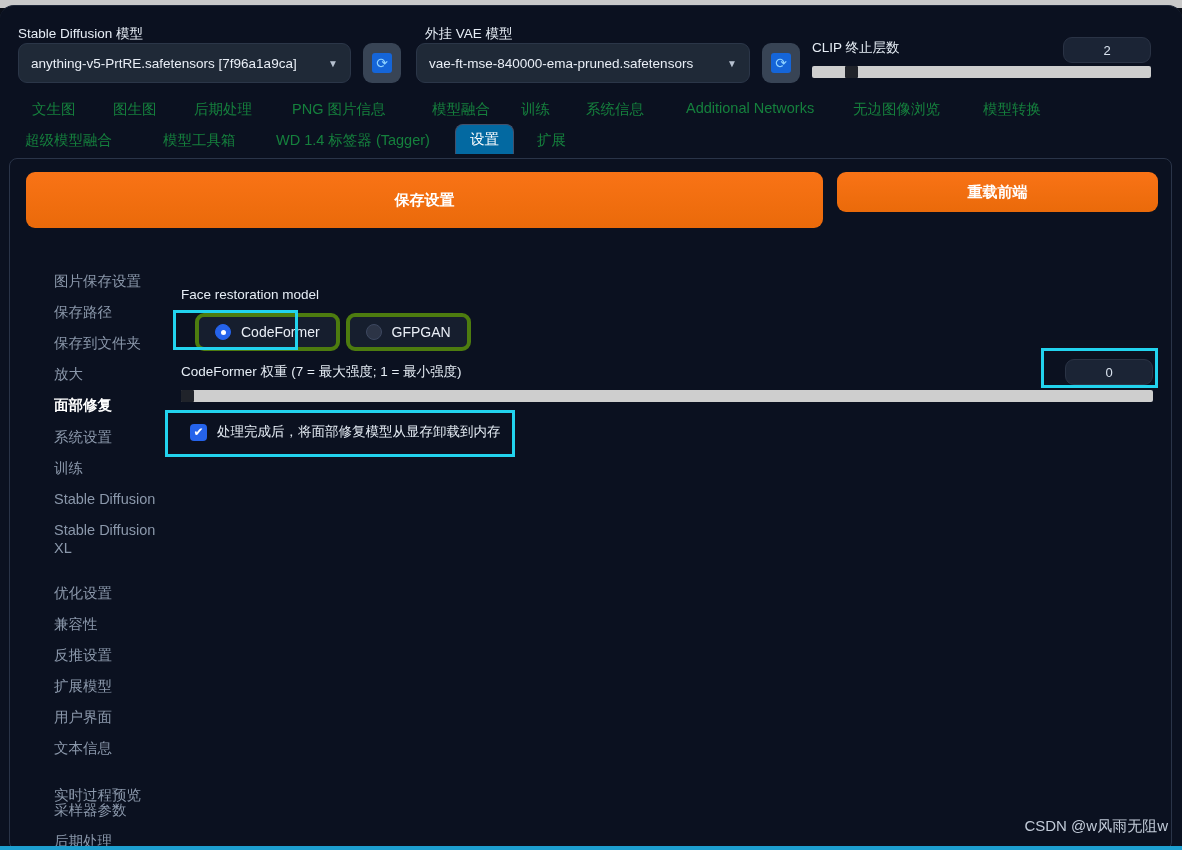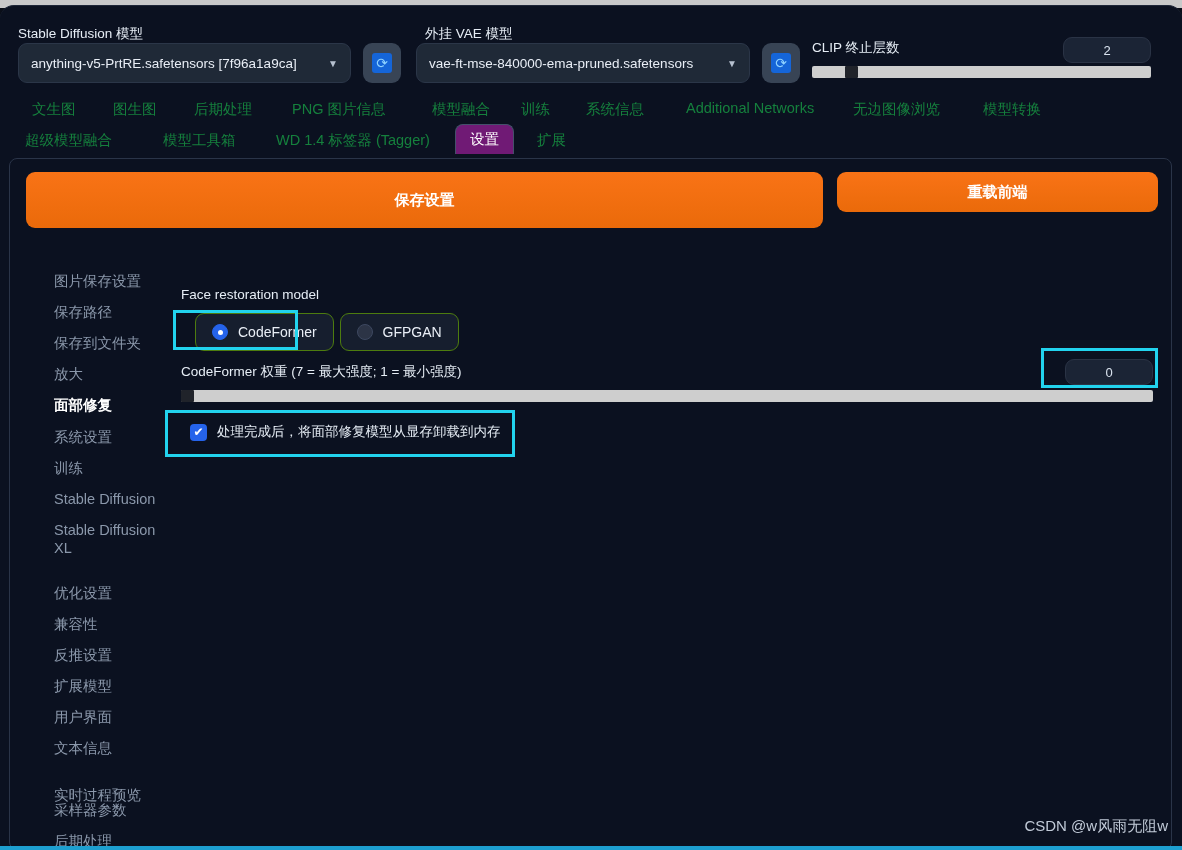--- a/index.html
+++ b/index.html
@@ -119,21 +119,21 @@
     white-space: nowrap;
     cursor: pointer;
     padding: 4px 8px;
   }
   .tab.active {
     color: #ffffff;
     border: 1px solid #44506a;
     border-bottom: none;
     border-top-left-radius: 8px;
     border-top-right-radius: 8px;
-    background: #701a75;
+    background: #0369a1;
     z-index: 4;
   }
 
   
   .content-panel {
     position: absolute;
     left: 9px; top: 158px;
     width: 1163px; height: 692px;
     border: 1px solid #2a3448;
     border-radius: 8px;
@@ -171,21 +171,21 @@
     color: #e6edf5;
     white-space: nowrap;
   }
   .radio-group {
     position: absolute;
     display: flex;
     gap: 6px;
   }
   .radio-pill {
     background: #161e2e;
-    border: 1px solid #4d7c0f;
+    border: 4px solid #4d7c0f;
     border-radius: 9px;
     height: 38px;
     display: flex; align-items: center;
     padding: 0 16px;
     gap: 10px;
     cursor: pointer;
   }
   .radio-dot {
     width: 16px; height: 16px;
     border-radius: 50%;

